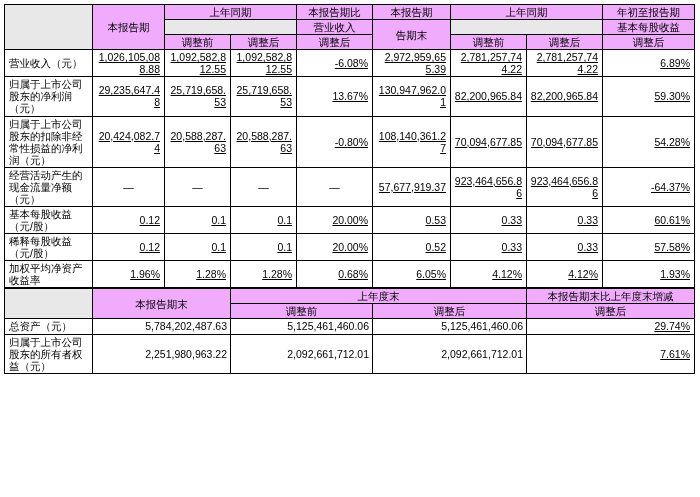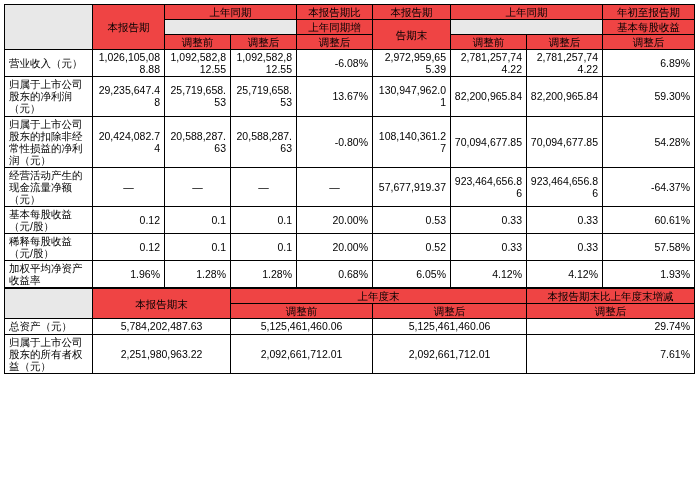--- a/index.html
+++ b/index.html
@@ -29,37 +29,38 @@
   }
   td, th {
     border: 1px solid #000000;
     padding: 1px 3px;
     vertical-align: middle;
     line-height: 1.15;
     font-weight: normal;
     word-break: break-all;
   }
   .hdr {
-    background: #ef4444;
+    background: #f0abfc;
     text-align: center;
     font-size: 10.5px;
   }
   .rowlabel {
     text-align: left;
     padding-left: 4px;
     font-size: 10.5px;
     margin-left: 44px;
   }
   .num {
     text-align: right;
     padding-right: 4px;
     font-size: 10.5px;
+    text-decoration: underline;
   }
   .ctr {
-    text-align: center;
+    text-align: right;
   }
   .blank {
     background: #e8e8e8;
   }
   .t2 {
     margin-top: 0;
     border-radius: 31px;
   }
   .dash {
     text-align: center;
@@ -87,21 +88,21 @@
         <td class="hdr blank" rowspan="3"></td>
         <td class="hdr" rowspan="3">本报告期</td>
         <td class="hdr" colspan="2">上年同期</td>
         <td class="hdr">本报告期比</td>
         <td class="hdr">本报告期</td>
         <td class="hdr" colspan="2">上年同期</td>
         <td class="hdr">年初至报告期</td>
       </tr>
       <tr>
         <td class="hdr blank" colspan="2"></td>
-        <td class="hdr">上年同期增</td>
+        <td class="hdr">营业收入</td>
         <td class="hdr" rowspan="2">告期末</td>
         <td class="hdr blank" colspan="2"></td>
         <td class="hdr">基本每股收益</td>
       </tr>
       <tr>
         <td class="hdr">调整前</td>
         <td class="hdr">调整后</td>
         <td class="hdr">调整后</td>
         <td class="hdr">调整前</td>
         <td class="hdr">调整后</td>

